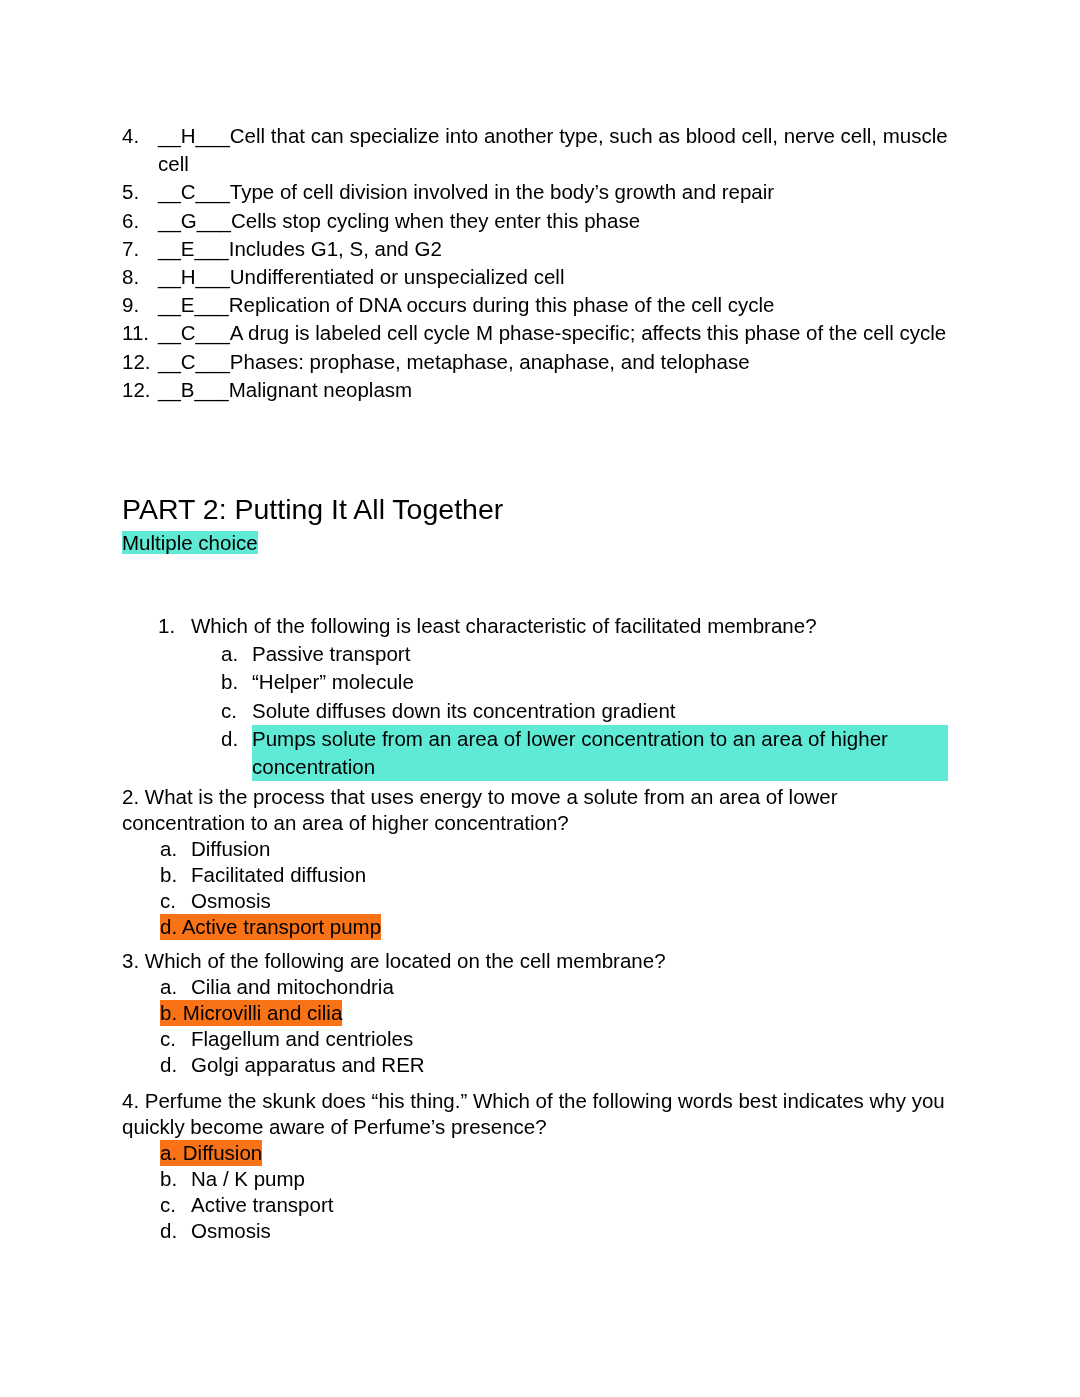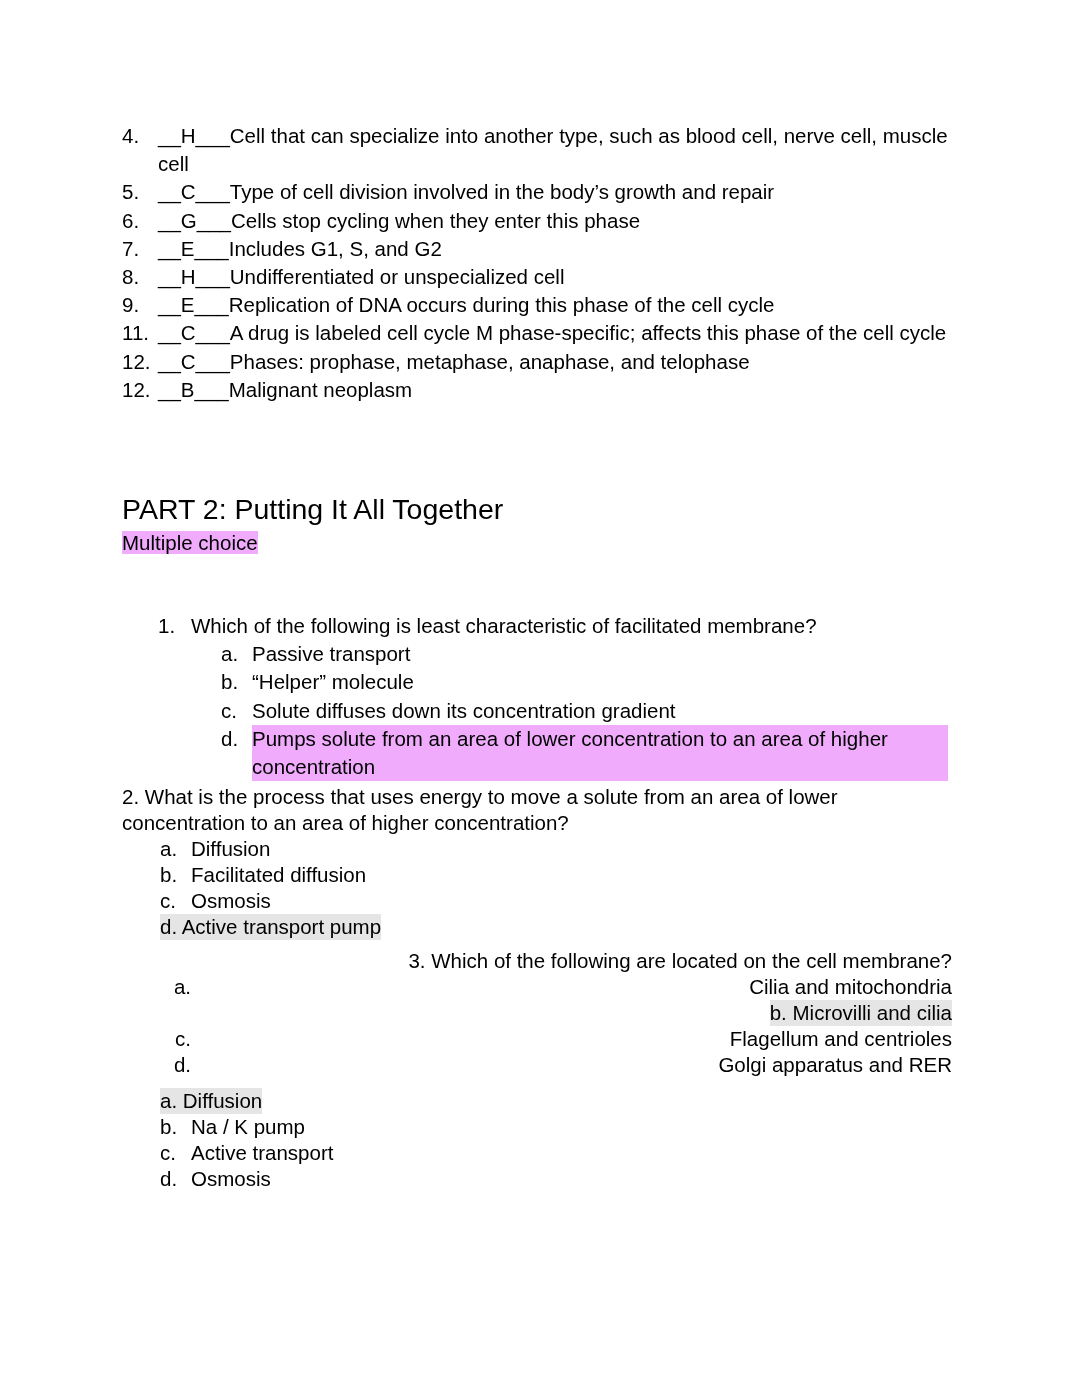--- a/index.html
+++ b/index.html
@@ -118,30 +118,30 @@
   }
   .q-stem {
     white-space: pre-wrap;
   }
   .q-options {
     margin-left: 38px;
   }
   .q-options .q-marker { width: 31px; flex: 0 0 31px; }
 
   #q2-block { top: 784px; }
-  #q3-block { top: 948px; text-align: right; }
+  #q3-block { top: 948px; }
   #q4-block { top: 1088px; }
 
   .hl {
-    background-color: #f0abfc;
+    background-color: #5eead4;
     box-decoration-break: clone;
     -webkit-box-decoration-break: clone;
   }
   .hl-line {
-    background-color: #e5e5e5;
+    background-color: #f97316;
     display: inline-block;
   }
 </style>
 </head>
 <body>
 
 <div class="page">
 
   <div class="match-list">
 
@@ -259,20 +259,21 @@
         <span class="q-text">Flagellum and centrioles</span>
       </div>
       <div class="q-line">
         <span class="q-marker">d.</span>
         <span class="q-text">Golgi apparatus and RER</span>
       </div>
     </div>
   </div>
 
   <div class="q-block" id="q4-block">
+    <div class="q-stem">4. Perfume the skunk does “his thing.” Which of the following words best indicates why you quickly become aware of Perfume’s presence?</div>
     <div class="q-options">
       <div class="q-line hl-line">
         <span class="q-marker">a.</span>
         <span class="q-text">Diffusion</span>
       </div>
       <div class="q-line">
         <span class="q-marker">b.</span>
         <span class="q-text">Na / K pump</span>
       </div>
       <div class="q-line">

